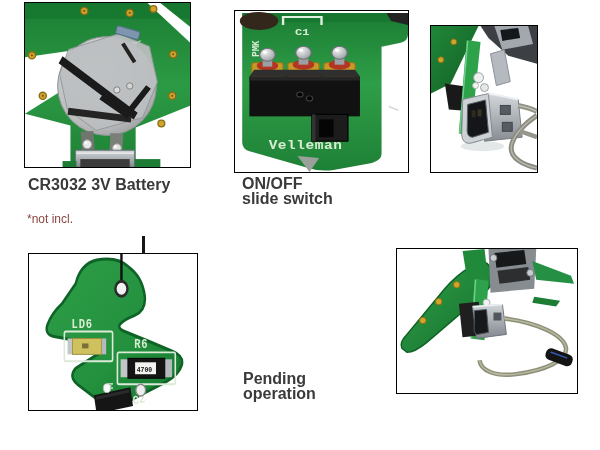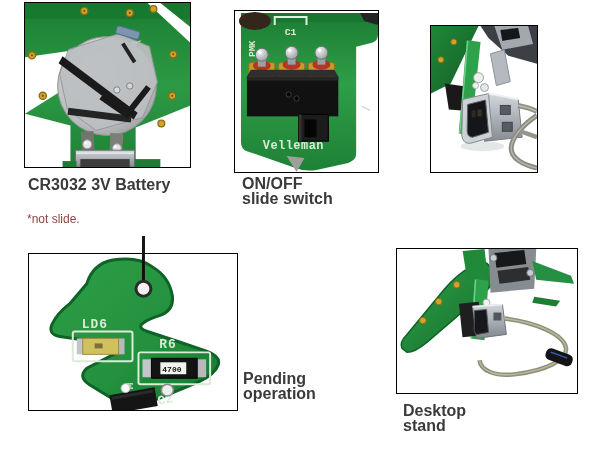--- a/index.html
+++ b/index.html
@@ -4,23 +4,23 @@
 <style>
   html,body{margin:0;padding:0;background:#fff;}
   #sheet{position:relative;width:600px;height:450px;background:#ffffff;overflow:hidden;
          font-family:"Liberation Sans",sans-serif;}
   .fig{position:absolute;border:1px solid #000;box-sizing:border-box;background:#fff;}
   .fig svg{display:block;width:100%;height:100%;}
   .caption{position:absolute;font-weight:bold;font-size:16px;line-height:15px;color:#3a3a3a;white-space:nowrap;}
   .caption span{display:block;}
   .note{position:absolute;font-size:12px;line-height:15px;color:#8a4743;white-space:nowrap;}
   #fig-battery{left:24px;top:2px;width:167px;height:166px;}
-  #fig-switch{left:234px;top:10px;width:145px;height:163px;}
+  #fig-switch{left:234px;top:10px;width:175px;height:163px;}
   #fig-usb{left:430px;top:25px;width:108px;height:148px;}
-  #fig-pending{left:28px;top:253px;width:210px;height:158px;}
+  #fig-pending{left:28px;top:253px;width:170px;height:158px;}
   #fig-stand{left:396px;top:248px;width:182px;height:146px;}
   #cap-battery{left:28px;top:177px;}
   #note-battery{left:27px;top:212px;}
   #cap-switch{left:242px;top:176px;}
   #cap-usb{left:430px;top:176px;}
   #cap-pending{left:243px;top:371px;}
   #cap-stand{left:403px;top:403px;}
   #pendulum-wire{position:absolute;left:142px;top:236px;width:3px;height:18px;background:#161616;}
   .silk{font-family:"Liberation Mono",monospace;font-weight:bold;fill:#d9ecd4;}
 </style>
@@ -303,32 +303,28 @@
       </g>
     </svg>
   </div>
 
   <div id="pendulum-wire"></div>
 
   <div class="caption" id="cap-battery">
     <span>CR3032 3V Battery</span>
   </div>
   <div class="note" id="note-battery">
-    <span>*not slide.</span>
+    <span>*not incl.</span>
   </div>
 
   <div class="caption" id="cap-switch">
     <span>ON/OFF</span>
     <span>slide switch</span>
   </div>
 
 
   <div class="caption" id="cap-pending">
     <span>Pending</span>
     <span>operation</span>
   </div>
 
-  <div class="caption" id="cap-stand">
-    <span>Desktop</span>
-    <span>stand</span>
-  </div>
 
 </div>
 
 </body></html>

